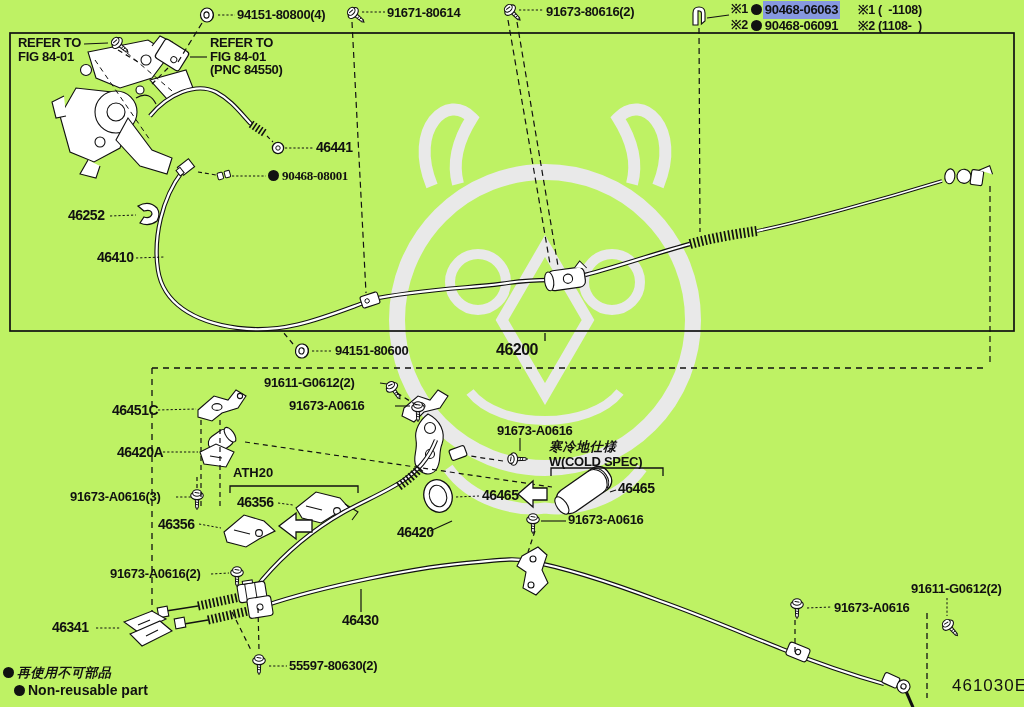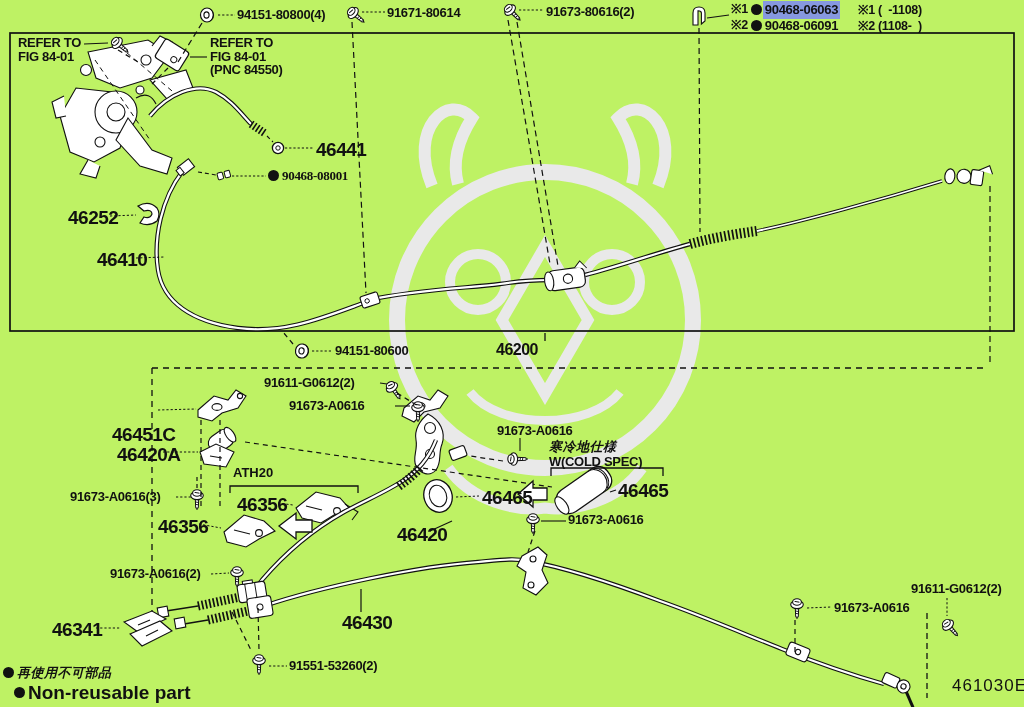--- a/index.html
+++ b/index.html
@@ -1,20 +1,20 @@
 <!DOCTYPE html>
 <html><head>
 <meta charset="utf-8">
 <style>
   html,body{margin:0;padding:0;background:#fff;}
   #stage{position:relative;width:1024px;height:707px;background:#bef264;overflow:hidden;
          font-family:"Liberation Sans",sans-serif;color:#111;}
   svg{position:absolute;left:0;top:0;}
   .lbl{position:absolute;font-weight:700;font-size:13px;letter-spacing:-0.3px;white-space:nowrap;color:#111;line-height:1.05;}
-  .big{font-size:19px;letter-spacing:-0.5px;}
+  .big{font-size:14px;letter-spacing:-0.5px;}
   .huge{font-size:16px;letter-spacing:-0.5px;}
   .sm{font-size:12.5px;}
   .jp{font-size:13px;letter-spacing:0.5px;font-style:italic;}
   .code{font-weight:400;font-size:17px;letter-spacing:1px;}
   .row{display:flex;align-items:center;gap:3px;}
   .dotmark{display:inline-block;width:11px;height:11px;border-radius:50%;background:#111;flex:0 0 auto;}
   .hl{background:#8698e0;outline:2px solid #8698e0;}
   .note-range{font-weight:700;}
 </style>
 </head>
@@ -355,37 +355,37 @@
   <span class="dotmark"></span>
       <span>90468-08001</span>
 </div>
 <div class="lbl big" style="left:68px;top:208px;">46252</div>
 <div class="lbl big" style="left:97px;top:250px;">46410</div>
 <div class="lbl" style="left:335px;top:344px;">94151-80600</div>
 <div class="lbl huge" style="left:496px;top:342px;">46200</div>
 
 <div class="lbl" style="left:264px;top:376px;">91611-G0612(2)</div>
 <div class="lbl" style="left:289px;top:399px;">91673-A0616</div>
-<div class="lbl big" style="left:112px;top:425px;">46451C</div>
+<div class="lbl big" style="left:112px;top:403px;">46451C</div>
 <div class="lbl big" style="left:117px;top:445px;">46420A</div>
 <div class="lbl" style="left:497px;top:424px;">91673-A0616</div>
 <div class="lbl jp" style="left:549px;top:440px;">寒冷地仕様</div>
 <div class="lbl" style="left:549px;top:455px;">W(COLD SPEC)</div>
 <div class="lbl" style="left:70px;top:490px;">91673-A0616(3)</div>
 <div class="lbl" style="left:233px;top:466px;letter-spacing:0;text-align:center;">ATH20</div>
 <div class="lbl big" style="left:237px;top:495px;">46356</div>
 <div class="lbl big" style="left:158px;top:517px;">46356</div>
 <div class="lbl big" style="left:482px;top:488px;">46465</div>
 <div class="lbl big" style="left:618px;top:481px;">46465</div>
 <div class="lbl" style="left:568px;top:513px;">91673-A0616</div>
 <div class="lbl big" style="left:397px;top:525px;">46420</div>
 <div class="lbl" style="left:110px;top:567px;">91673-A0616(2)</div>
 <div class="lbl big" style="left:52px;top:620px;">46341</div>
 <div class="lbl big" style="left:342px;top:613px;">46430</div>
-<div class="lbl" style="left:289px;top:659px;">91551-53260(2)</div>
+<div class="lbl" style="left:289px;top:659px;">55597-80630(2)</div>
 <div class="lbl" style="left:834px;top:601px;">91673-A0616</div>
 <div class="lbl" style="left:911px;top:582px;">91611-G0612(2)</div>
 <div class="lbl code" style="left:952px;top:677px;">461030E</div>
 
 <div class="lbl row jp" style="left:3px;top:666px;">
   <span class="dotmark"></span>
       <span>再使用不可部品</span>
 </div>
 <div class="lbl row big" style="left:14px;top:683px;letter-spacing:0;">
   <span class="dotmark"></span>

